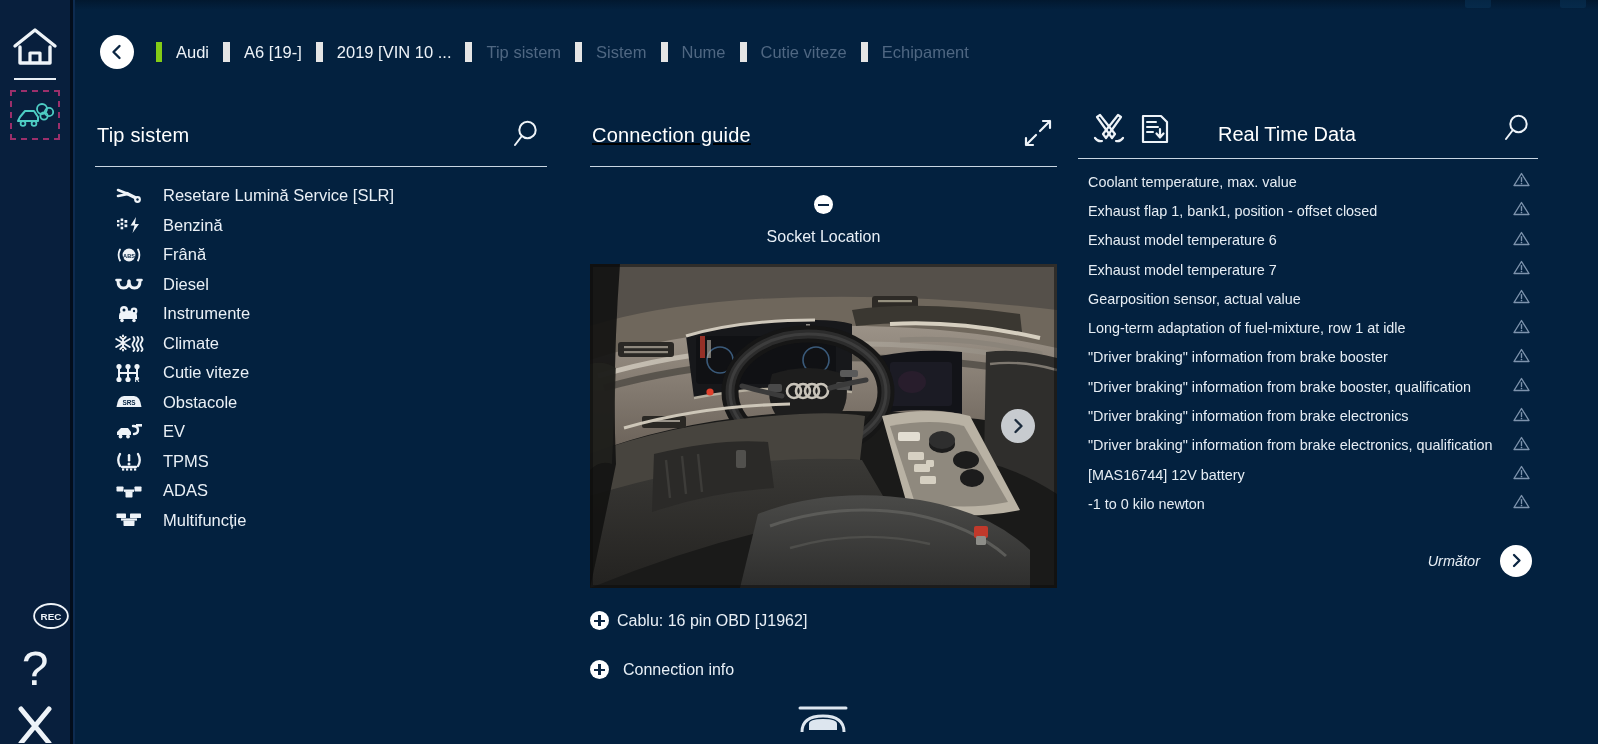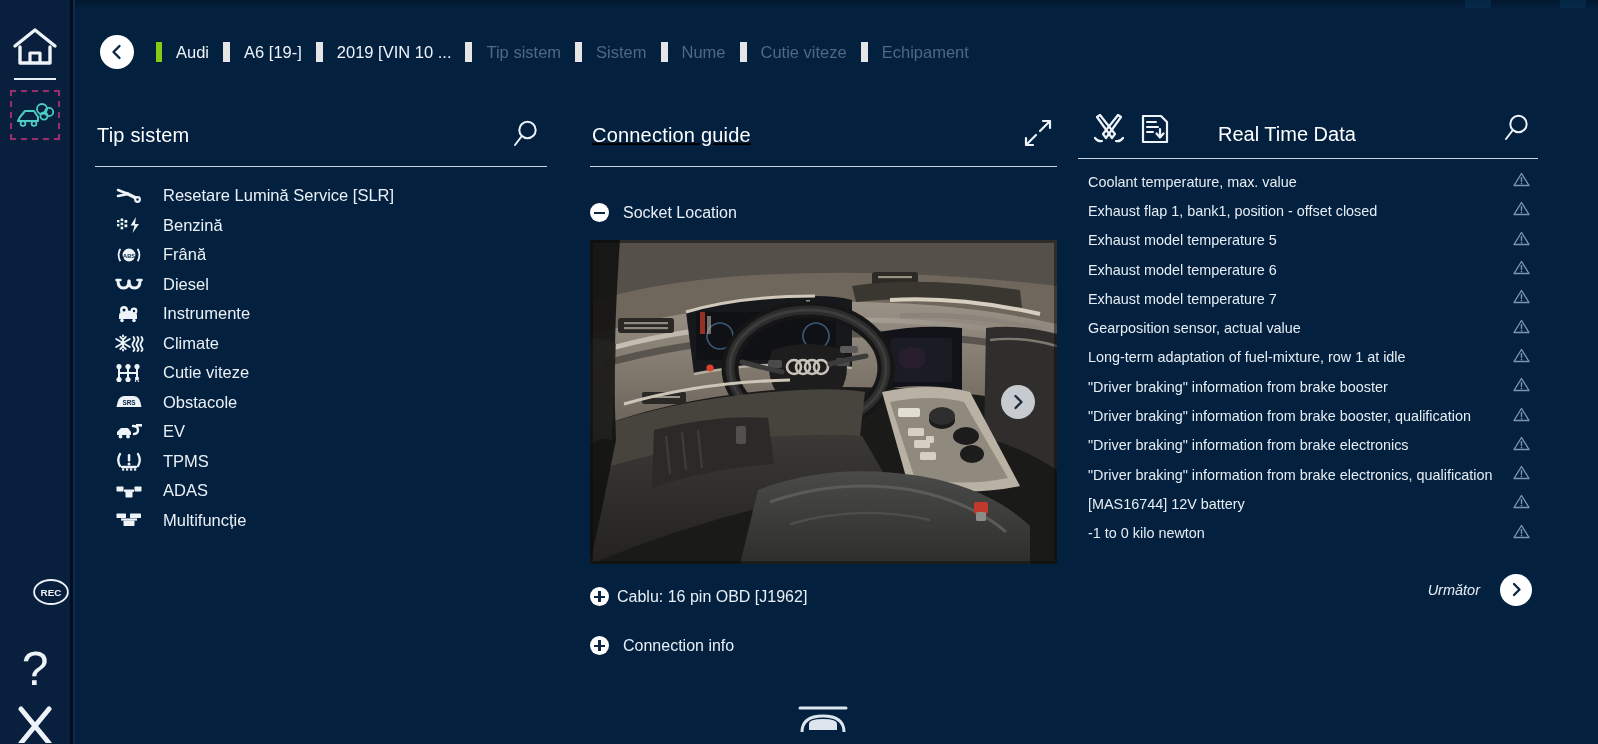--- a/index.html
+++ b/index.html
@@ -26,21 +26,21 @@
   .rail-divider2 { position:absolute; left:73px; top:0; width:2px; height:744px;
     background:#0d2b50; }
   .rail-ico { position:absolute; left:0; width:70px; display:flex;
     align-items:center; justify-content:center; }
   .home-ico { top:16px; height:60px; }
   .home-underline { position:absolute; left:14px; top:78px; width:42px; height:2px;
     background:#e8eef5; }
   .emis-box { position:absolute; left:10px; top:90px; width:50px; height:50px;
     border:2px dashed #9b2f6b; display:flex; align-items:center;
     justify-content:center; }
-  .rec-ico { top:566px; height:52px;padding-left:32px; }
+  .rec-ico { top:590px; height:52px;padding-left:32px; }
   .help-ico { top:644px; height:54px; }
   .close-ico { top:702px; height:42px; }
 
   
   .crumbbar { position:absolute; left:100px; top:32px; height:40px;
     display:flex; align-items:center; }
   .back-btn { width:34px; height:34px; border-radius:50%; background:#ffffff;
     display:flex; align-items:center; justify-content:center; margin-right:22px;
     flex:0 0 auto; cursor:pointer; }
   .crumbs { display:flex; align-items:center; }
@@ -371,21 +371,21 @@
       <span class="panel-title">Connection guide</span>
       <span style="cursor:pointer;">
         <svg width="30" height="30" viewBox="0 0 30 30">
           <path d="M17 13 L27 3 M20 3 h7 v7" fill="none" stroke="#eef3f8" stroke-width="2.2" stroke-linecap="round" stroke-linejoin="round"></path>
           <path d="M13 17 L3 27 M10 27 H3 v-7" fill="none" stroke="#eef3f8" stroke-width="2.2" stroke-linecap="round" stroke-linejoin="round"></path>
         </svg>
       </span>
     </div>
     <div class="panel-rule"></div>
 
-    <div class="acc-row" style="margin-top:36px;">
+    <div class="acc-row" style="margin-top:28px;flex-direction:column;">
       <span class="acc-ico"></span>
       <span class="lbl">Socket Location</span>
     </div>
 
     <div class="photo-wrap">
       <svg width="467" height="324" viewBox="0 0 467 324">
         <defs>
           <linearGradient id="dashG" x1="0" y1="0" x2="0" y2="1">
             <stop offset="0%" stop-color="#9b9287"></stop>
               <stop offset="100%" stop-color="#6a6158"></stop>
@@ -576,28 +576,20 @@
       </div>
       <div class="rtd-row">
         <span class="txt">Exhaust flap 1, bank1, position - offset closed</span>
         <span class="warn"><svg width="17" height="15" viewBox="0 0 17 15">
               <path d="M8.5 1.5 L16 13.5 H1 Z" fill="none" stroke="#7d93ad" stroke-width="1.4" stroke-linejoin="round"></path>
               <path d="M8.5 5.6 v4" stroke="#7d93ad" stroke-width="1.4" stroke-linecap="round"></path>
               <circle cx="8.5" cy="11.5" r=".85" fill="#7d93ad"></circle>
             </svg></span>
       </div>
       <div class="rtd-row">
-        <span class="txt">Exhaust model temperature 5</span>
-        <span class="warn"><svg width="17" height="15" viewBox="0 0 17 15">
-              <path d="M8.5 1.5 L16 13.5 H1 Z" fill="none" stroke="#7d93ad" stroke-width="1.4" stroke-linejoin="round"></path>
-              <path d="M8.5 5.6 v4" stroke="#7d93ad" stroke-width="1.4" stroke-linecap="round"></path>
-              <circle cx="8.5" cy="11.5" r=".85" fill="#7d93ad"></circle>
-            </svg></span>
-      </div>
-      <div class="rtd-row">
         <span class="txt">Exhaust model temperature 6</span>
         <span class="warn"><svg width="17" height="15" viewBox="0 0 17 15">
               <path d="M8.5 1.5 L16 13.5 H1 Z" fill="none" stroke="#7d93ad" stroke-width="1.4" stroke-linejoin="round"></path>
               <path d="M8.5 5.6 v4" stroke="#7d93ad" stroke-width="1.4" stroke-linecap="round"></path>
               <circle cx="8.5" cy="11.5" r=".85" fill="#7d93ad"></circle>
             </svg></span>
       </div>
       <div class="rtd-row">
         <span class="txt">Exhaust model temperature 7</span>
         <span class="warn"><svg width="17" height="15" viewBox="0 0 17 15">

